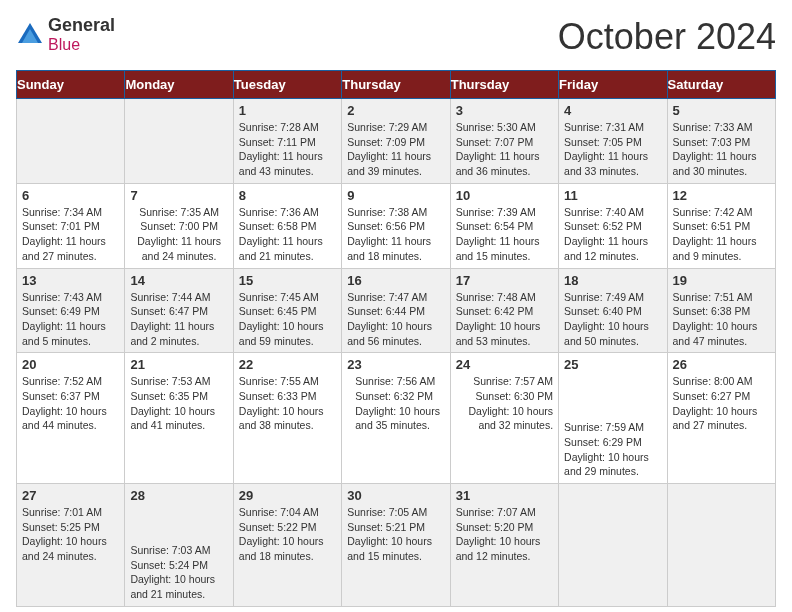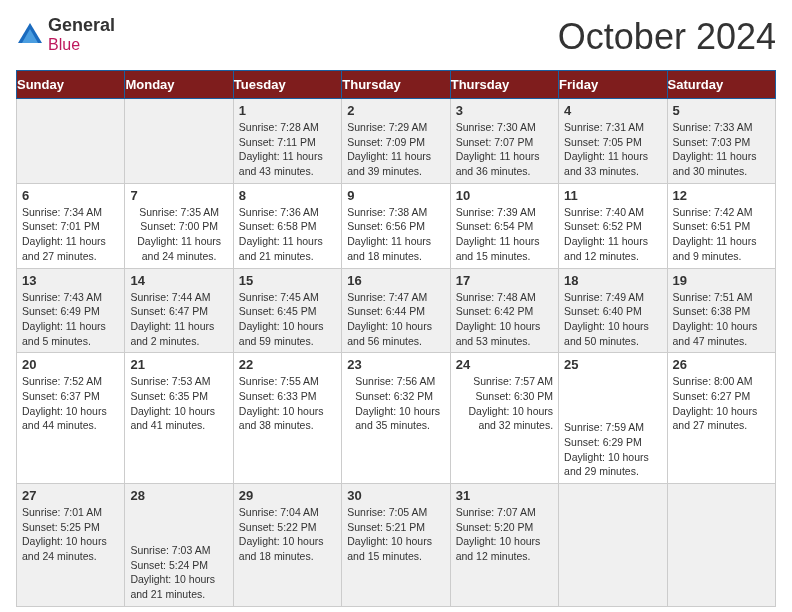--- a/index.html
+++ b/index.html
@@ -133,21 +133,21 @@
 Daylight: 11 hours and 43 minutes.</div>
         </td>
         <td>
           <span class="day-number">2</span>
           <div class="day-info" style="white-space: pre-line;">Sunrise: 7:29 AM
 Sunset: 7:09 PM
 Daylight: 11 hours and 39 minutes.</div>
         </td>
         <td>
           <span class="day-number">3</span>
-          <div class="day-info" style="white-space: pre-line;">Sunrise: 7:30 AM
+          <div class="day-info" style="white-space: pre-line;">Sunrise: 5:30 AM
 Sunset: 7:07 PM
 Daylight: 11 hours and 36 minutes.</div>
         </td>
         <td>
           <span class="day-number">4</span>
           <div class="day-info" style="white-space: pre-line;">Sunrise: 7:31 AM
 Sunset: 7:05 PM
 Daylight: 11 hours and 33 minutes.</div>
         </td>
         <td>

